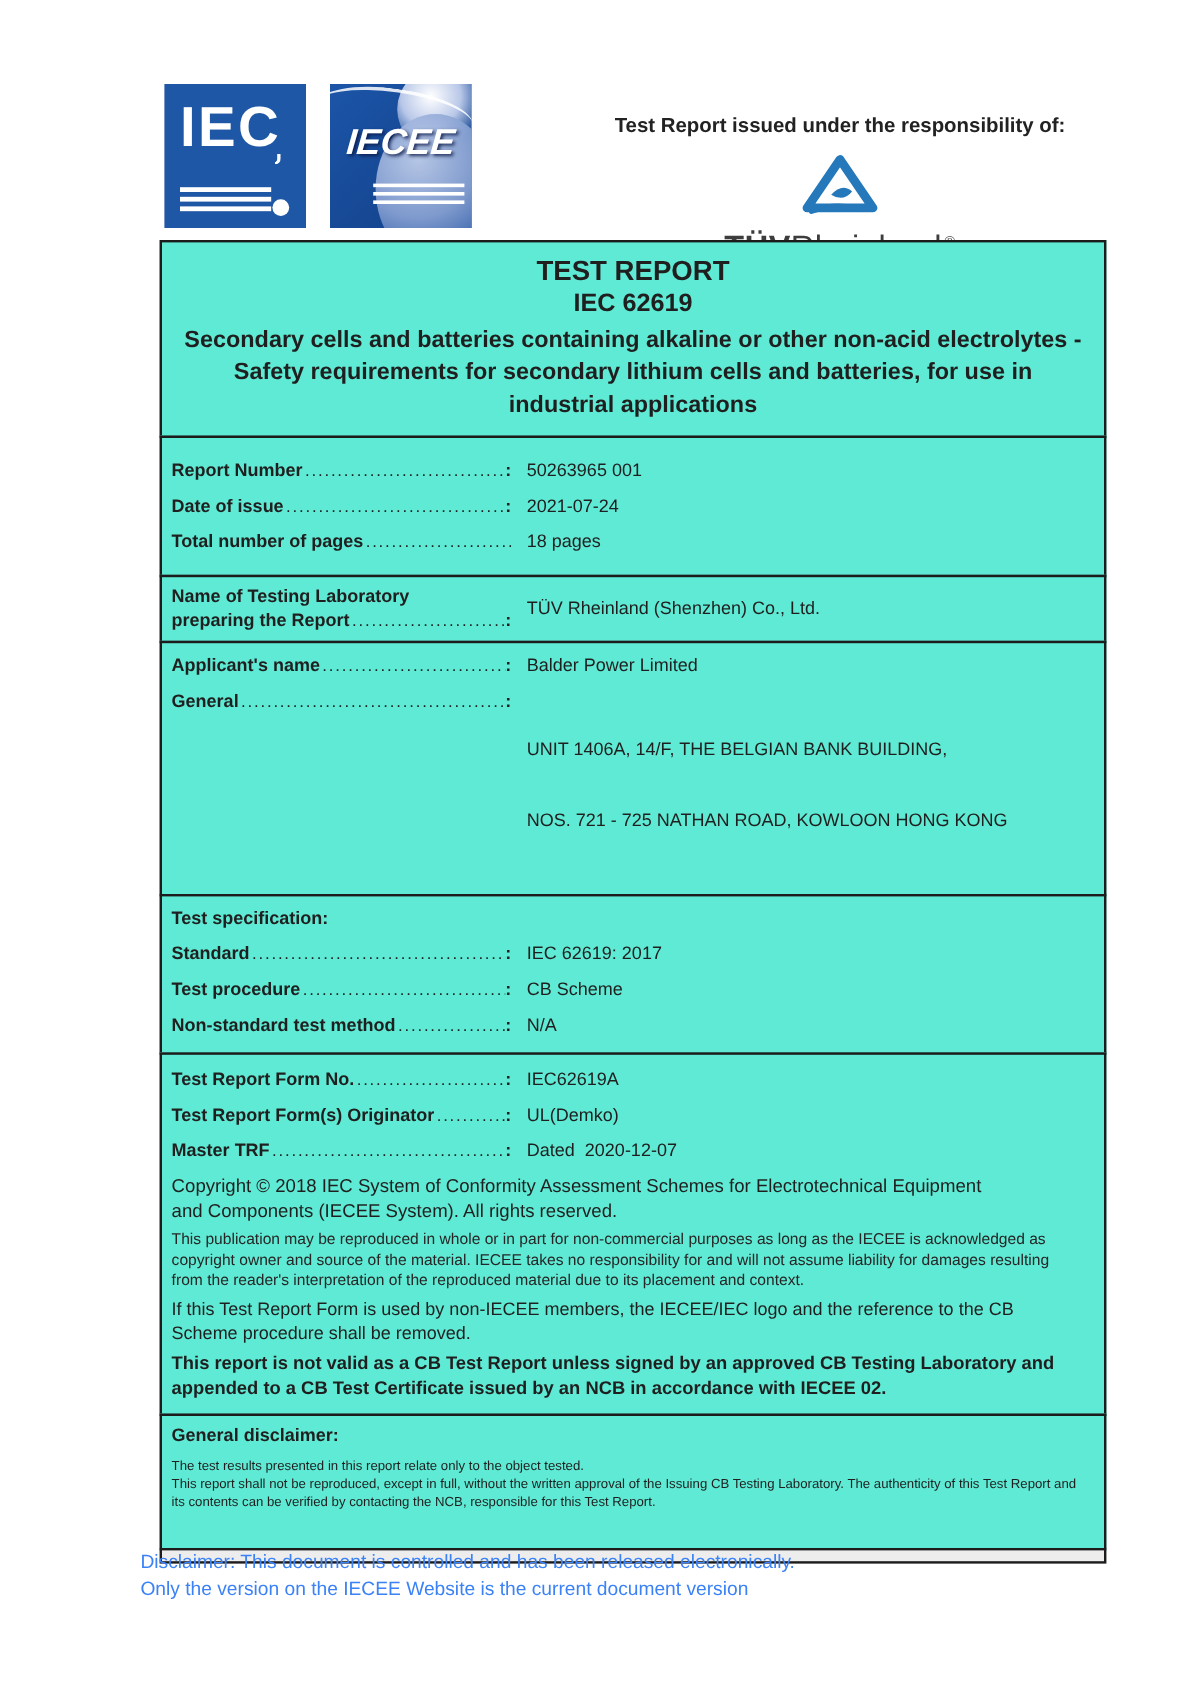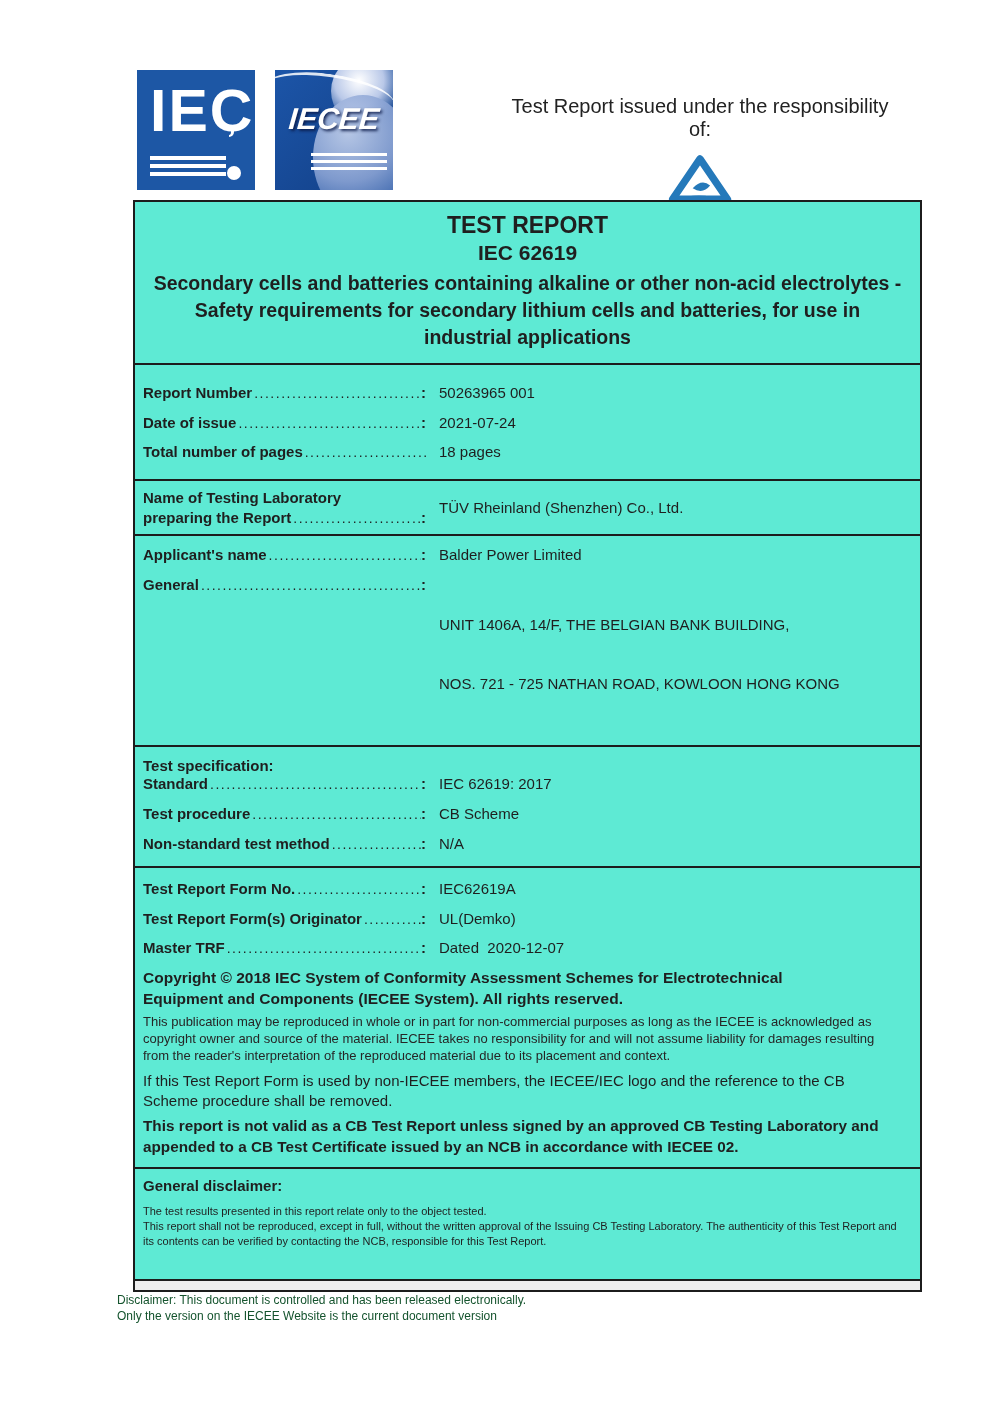--- a/index.html
+++ b/index.html
@@ -3,38 +3,38 @@
 <meta charset="utf-8">
 <style>
   * { margin:0; padding:0; box-sizing:border-box; }
   html,body { background:#ffffff; }
   body { width:1000px; height:1416px; font-family:"Liberation Sans", sans-serif; color:#1f1f1f; position:relative; }
 
   .page { position:absolute; inset:0; background:#fff; }
 
   
   .logo-iec { position:absolute; left:137px; top:70px; width:118px; height:120px; background:#1d57a5; overflow:hidden; }
-  .iec-text { color:#fff; font-weight:700; font-size:59px; letter-spacing:2px; margin:12px 0 0 13px; line-height:1; }
+  .iec-text { color:#fff; font-weight:700; font-size:47px; letter-spacing:2px; margin:12px 0 0 13px; line-height:1; }
   .iec-cedilla { position:absolute; left:92px; top:58px; width:5px; height:9px; border-right:3px solid #fff; border-bottom:2px solid #fff; border-bottom-right-radius:6px; }
   .iec-lines { position:absolute; left:13px; top:86px; width:76px; }
   .iec-lines i { display:block; height:4px; background:#fff; margin-bottom:4px; }
   .iec-dot { position:absolute; right:14px; top:96px; width:14px; height:14px; border-radius:50%; background:#fff; }
 
   .logo-iecee { position:absolute; left:275px; top:70px; width:118px; height:120px; background:linear-gradient(135deg,#1c55a8,#123f86); overflow:hidden; }
   .sphere { position:absolute; border-radius:50%; }
   .s1 { width:70px; height:70px; right:-8px; top:-14px; background:radial-gradient(circle at 40% 35%, #ffffff, #b9c8e8 40%, rgba(30,80,160,0) 72%); }
   .s2 { width:100px; height:125px; right:-20px; bottom:-30px; background:radial-gradient(circle at 35% 30%, #c7d4ee, #8aa3d4 45%, #3a66ae 78%, rgba(20,60,140,0) 100%); opacity:.9; }
   .iecee-arc { position:absolute; left:-12px; top:4px; width:132px; height:44px; border-top:3px solid rgba(255,255,255,.85); border-radius:50%; transform:rotate(8deg); }
   .iecee-text { position:absolute; left:0; right:0; top:32px; text-align:center; color:#fff; font-style:italic; font-weight:700; font-size:30px; transform:skewX(-5deg); text-shadow:2px 2px 3px rgba(10,25,70,.85); }
   .iecee-lines { position:absolute; right:6px; bottom:16px; width:76px; }
   .iecee-lines i { display:block; height:3px; background:#fff; margin-bottom:4px; }
 
   
   .hdr-right { position:absolute; left:500px; top:95px; width:400px; text-align:center; }
-  .resp { font-weight:400; font-size:20px; color:#222; }
+  .resp { font-weight:700; font-size:17px; color:#222; }
   .tuv-row { margin-top:12px; display:flex; align-items:center; justify-content:center; gap:10px;flex-direction:column; }
   .tuv-text { font-size:27px; color:#3d3d3d; letter-spacing:.5px; white-space:nowrap; }
   .tuv-text b { font-weight:700; }
   .tuv-text sup { font-size:12px; color:#555; margin-left:2px; }
 
   
   .main { position:absolute; left:133px; top:200px; width:789px; }
   .box { border:2px solid #1c1c1c; background:#5eead4; margin-top:-2px; }
   .box:first-child { margin-top:0; }
 
@@ -49,37 +49,37 @@
   .leader { flex:1; overflow:hidden; white-space:nowrap; font-weight:400; font-size:14px; letter-spacing:1.5px; padding:0 2px; }
   .colon { font-weight:700; font-size:15px; }
   .val { margin-left:13px; font-size:15px; white-space:pre-wrap; line-height:1.32; }
 
   .box-report { min-height:118px; padding:18px 8px 2px; }
   .box-lab { min-height:54px; padding:7px 8px; display:flex; align-items:center; }
   .box-lab .lbl2 { width:283px; flex-shrink:0; font-weight:700; font-size:15px; line-height:1.32; }
   .box-lab .lbl2 .l2row { display:flex; align-items:baseline; }
   .box-applicant { min-height:80px; padding:9px 8px 2px; }
   .box-spec { min-height:118px; padding:10px 8px 2px; }
-  .spec-head { font-weight:700; font-size:15px; }
+  .spec-head { font-weight:700; font-size:15px; margin-bottom:11px; }
 
   .box-trf { min-height:276px; padding:11px 8px 8px; }
   .para { font-size:15px; line-height:1.35; padding:0 0 0 0; }
-  .copyright-bold { font-weight:700; font-size:15.5px; max-width:700px; margin:4px 0 3px; line-height:1.35; }
+  .copyright-bold { font-weight:400; font-size:15.5px; max-width:700px; margin:4px 0 3px; line-height:1.35; }
   .fine { font-size:13px; line-height:1.32; max-width:755px; margin:2px 0 4px; color:#262626; }
   .noniecee { max-width:705px; margin:6px 0 4px; }
   .notvalid { font-weight:700; font-size:15.3px; max-width:745px; margin:5px 0 2px; line-height:1.35; }
 
   .box-disclaimer { min-height:114px; padding:8px 8px 10px; }
   .gd-head { font-weight:700; font-size:15px; margin-bottom:10px; }
   .gd-line { font-size:11px; line-height:1.35; max-width:765px; }
 
   .endbar { height:13px; background:#ededed; }
 
   
-  .footer { position:absolute; left:117px; top:1292px; font-size:12px; color:#14532d; line-height:1.35; }
+  .footer { position:absolute; left:117px; top:1292px; font-size:16px; color:#3b82f6; line-height:1.35; }
 </style>
 </head>
 <body>
 
 <div class="page">
 
   <div class="logo-iec">
     <div class="iec-text">IEC</div>
     <div class="iec-cedilla"></div>
     <div class="iec-lines">

